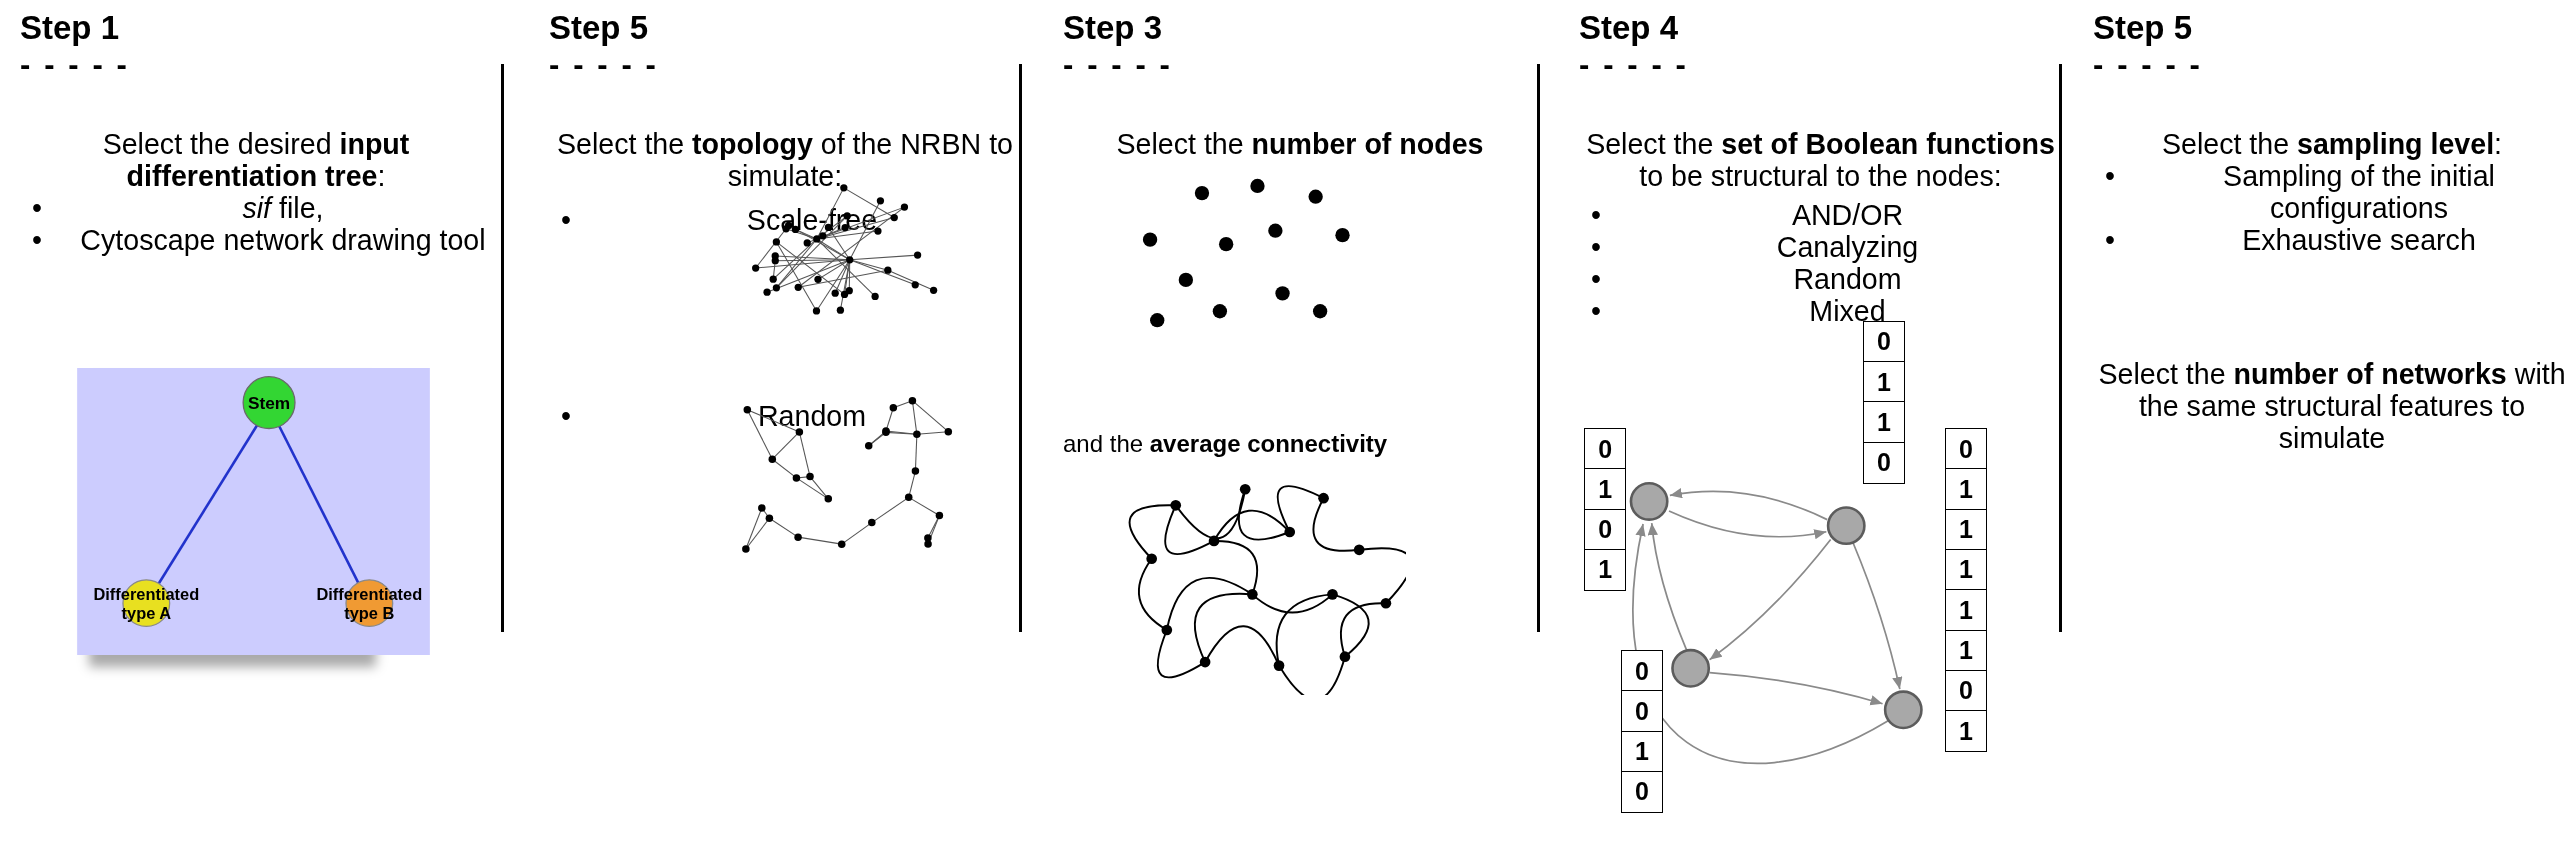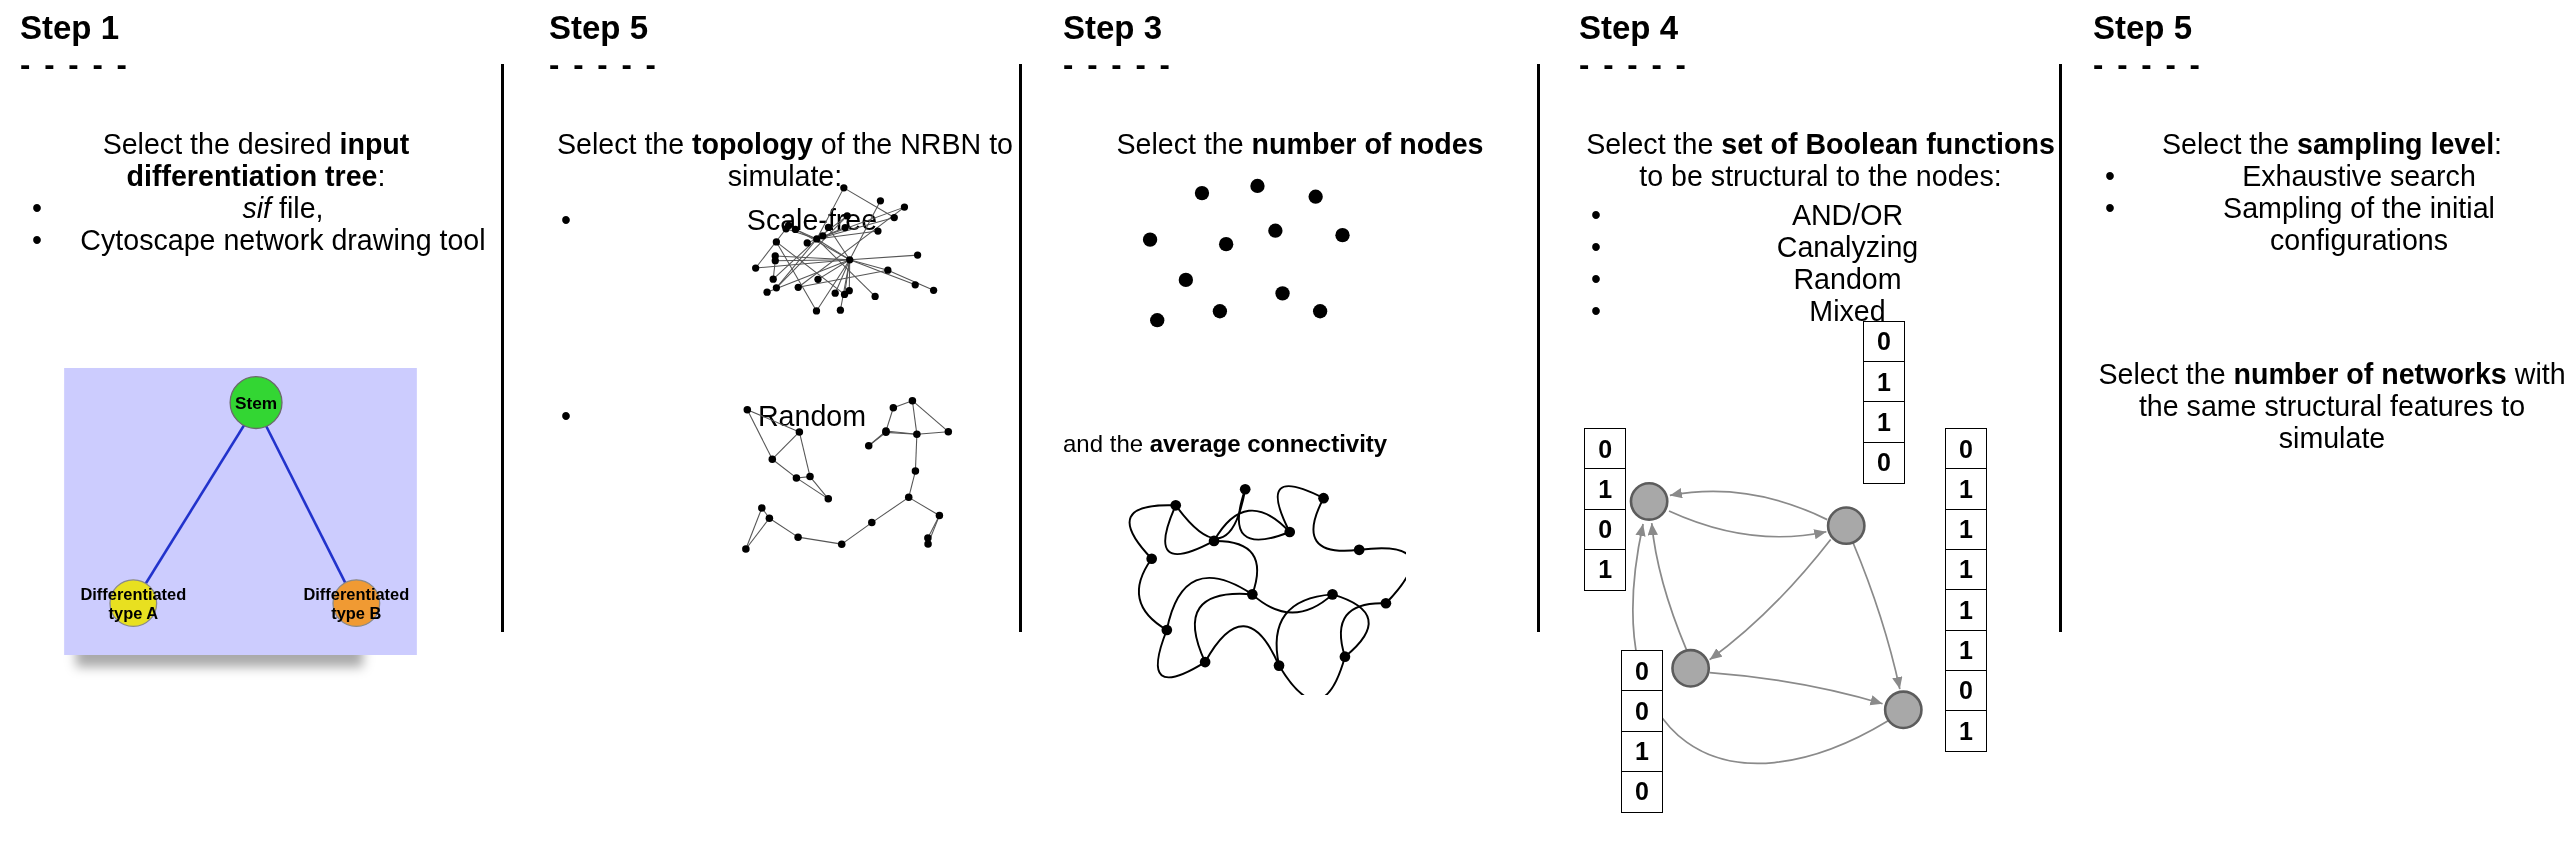--- a/index.html
+++ b/index.html
@@ -29,21 +29,21 @@
   .bullet::before { content:"•"; position:absolute; left:12px; }
 
   .mt8   { margin-top:7px; }
   .mt14  { margin-top:12px; }
   .mt118 { margin-top:102px; }
   .mt190 { margin-top:164px; }
 
   .mid-text { position:absolute; top:424px; left:0; font-size:24px; line-height:39px; }
 
   
-  .tree-wrap { position:absolute; left:44px; top:368px; width:287px; height:287px;
+  .tree-wrap { position:absolute; left:57px; top:368px; width:287px; height:287px;
                box-shadow:12px 12px 10.4px #aaa; }
   .sf-wrap     { position:absolute; left:169px; top:164px; width:260px; height:195px; }
   .rand-wrap   { position:absolute; left:156px; top:372px; width:268px; height:203px; }
   .dots-wrap   { position:absolute; left:69px;  top:177px; width:242px; height:179px; }
   .tangle-wrap { position:absolute; left:57px;  top:459px; width:286px; height:236px; }
   .bool-net    { position:absolute; left:0;     top:313px; width:480px; height:536px; }
   .bool-net svg.flowlayer { position:absolute; left:0; top:0; }
 
   .svgt { font-family:"Liberation Sans", sans-serif; font-weight:700; text-anchor:middle; fill:#000; }
   .svgt.stem  { font-size:20px; }
@@ -368,20 +368,20 @@
         <div class="bincell">1</div>
       </div>
     </div>
   </div>
 
   <div class="col c5">
     <div class="step-title">Step 5</div>
     <div class="step-rule">- - - - -</div>
     <div class="step-body">
       <div><span>Select the </span><span class="b">sampling level</span><span>:</span></div>
+      <div class="bullet"><span>Sampling of the initial configurations</span></div>
       <div class="bullet"><span>Exhaustive search</span></div>
-      <div class="bullet"><span>Sampling of the initial configurations</span></div>
       <div class="mt118"><span>Select the </span><span class="b">number of networks</span><span> with the same structural features to simulate</span></div>
     </div>
   </div>
 
 </div>
 
 
 </body></html>

